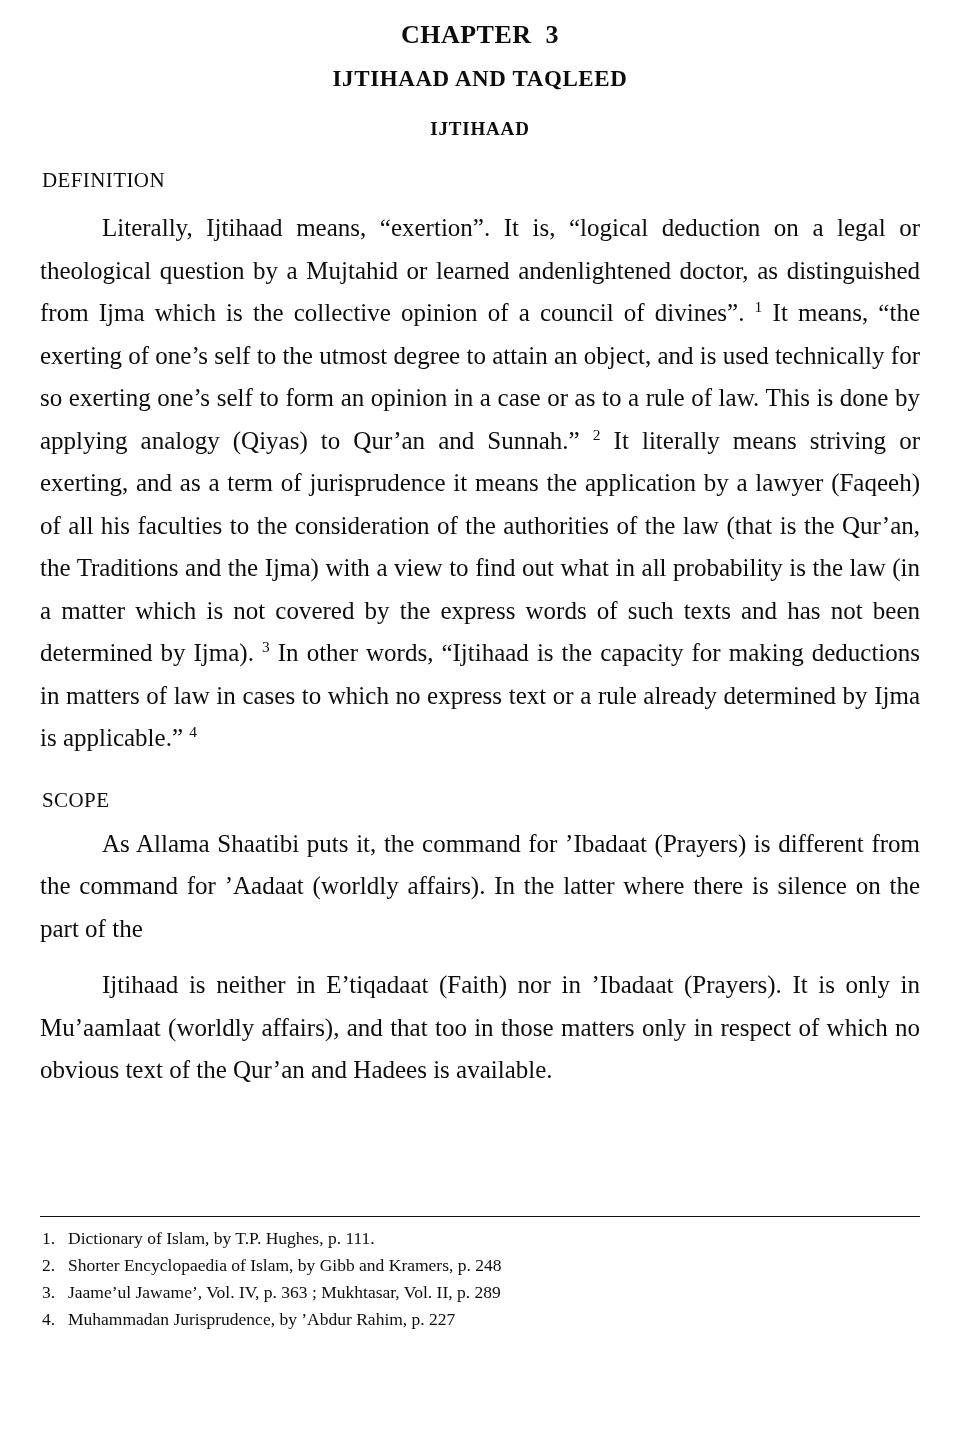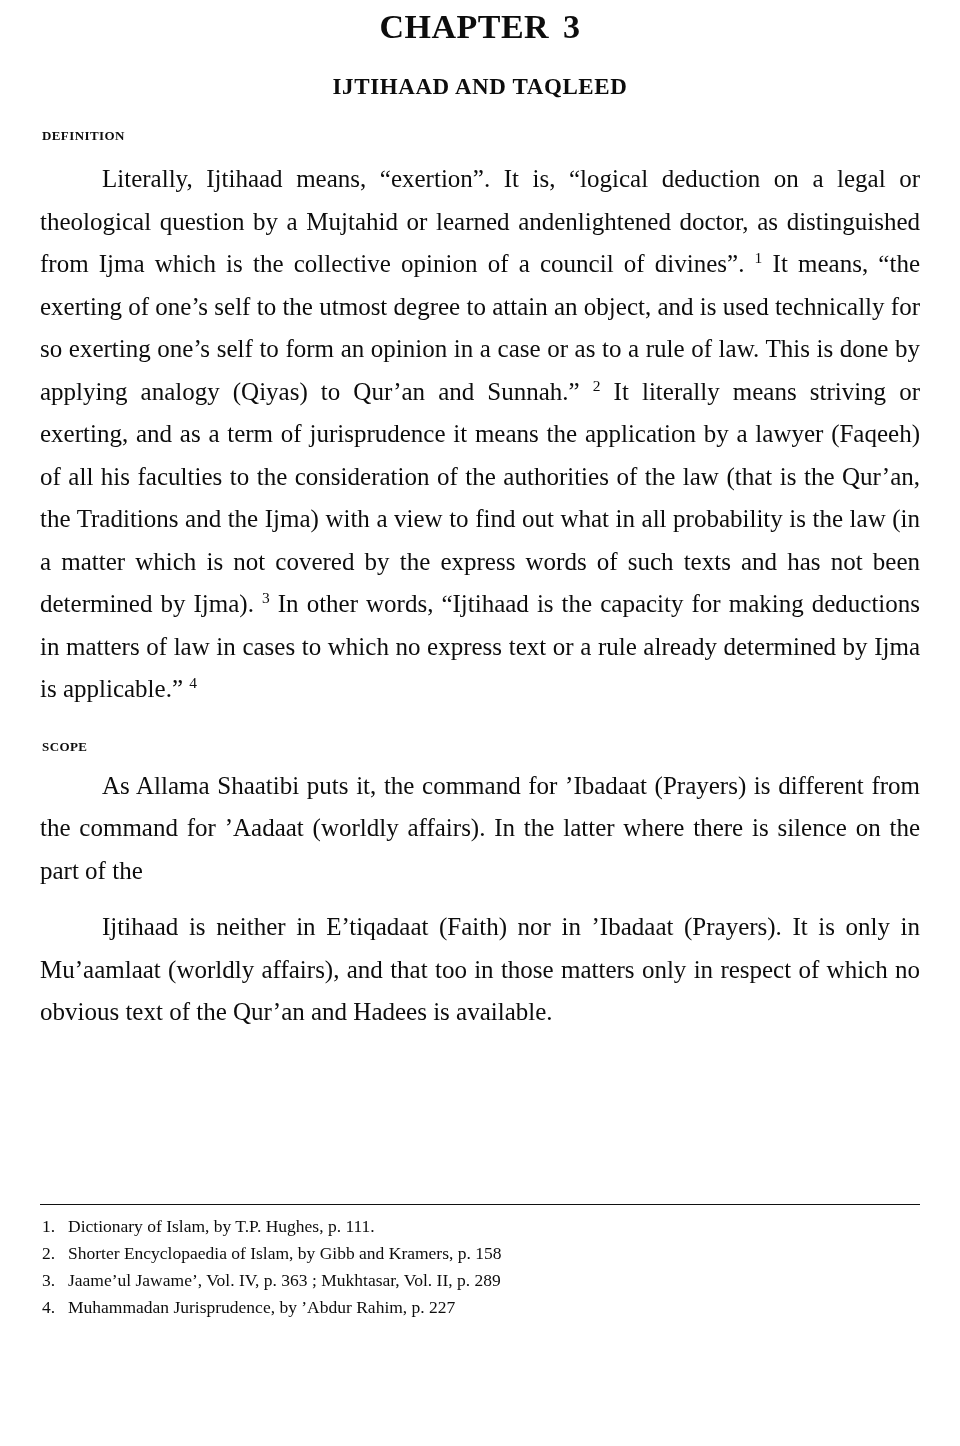--- a/index.html
+++ b/index.html
@@ -17,45 +17,45 @@
   .page {
     position: relative;
     width: 960px;
     height: 1446px;
     box-sizing: border-box;
     padding: 0 40px;
   }
   .chapter-title {
     text-align: center;
     font-weight: bold;
-    font-size: 34px;
+    font-size: 26px;
     letter-spacing: 0.5px;
-    margin: 8px 0 0 0;
+    margin: 20px 0 0 0;
     font-family: "Liberation Serif", serif;
   }
   .chapter-title .num {
     margin-left: 14px;
   }
   .chapter-subtitle {
     text-align: center;
     font-weight: bold;
     font-size: 23px;
     letter-spacing: 0.6px;
-    margin: 28px 0 0 0;
+    margin: 16px 0 0 0;
   }
   .section-centered {
     text-align: center;
     font-weight: bold;
     font-size: 19px;
     letter-spacing: 0.8px;
     margin: 26px 0 0 0;
   }
   .heading-left {
-    font-weight: bold;
-    font-size: 13px;
+    font-weight: normal;
+    font-size: 21px;
     letter-spacing: 0.4px;
     margin: 28px 0 0 2px;
   }
   .body-par {
     font-size: 25px;
     line-height: 1.70;
     text-align: justify;
     text-justify: inter-word;
     margin: 14px 0 0 0;
     text-indent: 62px;
@@ -99,39 +99,40 @@
 <body>
 
 <div class="page">
 
   <h1 class="chapter-title">
     <span>CHAPTER</span><span class="num">3</span>
   </h1>
 
   <h2 class="chapter-subtitle">IJTIHAAD AND TAQLEED</h2>
 
+  <h3 class="section-centered">IJTIHAAD</h3>
 
   <h4 class="heading-left">DEFINITION</h4>
 
   <p class="body-par"><span>Literally, Ijtihaad means, “exertion”. It is, “logical deduction on a legal or theological question by a Mujtahid or learned andenlightened doctor, as distinguished from Ijma which is the collective opinion of a council of divines”.</span> <sup>1</sup> <span>It means, “the exerting of one’s self to the utmost degree to attain an object, and is used technically for so exerting one’s self to form an opinion in a case or as to a rule of law. This is done by applying analogy (Qiyas) to Qur’an and Sunnah.”</span> <sup>2</sup> <span>It literally means striving or exerting, and as a term of jurisprudence it means the application by a lawyer (Faqeeh) of all his faculties to the consideration of the authorities of the law (that is the Qur’an, the Traditions and the Ijma) with a view to find out what in all probability is the law (in a matter which is not covered by the express words of such texts and has not been determined by Ijma).</span> <sup>3</sup> <span>In other words, “Ijtihaad is the capacity for making deductions in matters of law in cases to which no express text or a rule already determined by Ijma is applicable.”</span> <sup>4</sup></p>
 
   <h4 class="heading-left">SCOPE</h4>
 
   <p class="body-par tight">As Allama Shaatibi puts it, the command for ’Ibadaat (Prayers) is different from the command for ’Aadaat (worldly affairs). In the latter where there is silence on the part of the</p>
 
   <p class="body-par">Ijtihaad is neither in E’tiqadaat (Faith) nor in ’Ibadaat (Prayers). It is only in Mu’aamlaat (worldly affairs), and that too in those matters only in respect of which no obvious text of the Qur’an and Hadees is available.</p>
 
   <hr class="footnote-rule">
 
   <div class="footnotes">
     <div class="footnote">
       <span class="fn-num">1.</span><span>Dictionary of Islam, by T.P. Hughes, p. 111.</span>
     </div>
     <div class="footnote">
-      <span class="fn-num">2.</span><span>Shorter Encyclopaedia of Islam, by Gibb and Kramers, p. 158</span>
+      <span class="fn-num">2.</span><span>Shorter Encyclopaedia of Islam, by Gibb and Kramers, p. 248</span>
     </div>
     <div class="footnote">
       <span class="fn-num">3.</span><span>Jaame’ul Jawame’, Vol. IV, p. 363 ; Mukhtasar, Vol. II, p. 289</span>
     </div>
     <div class="footnote">
       <span class="fn-num">4.</span><span>Muhammadan Jurisprudence, by ’Abdur Rahim, p. 227</span>
     </div>
   </div>
 
 </div>

